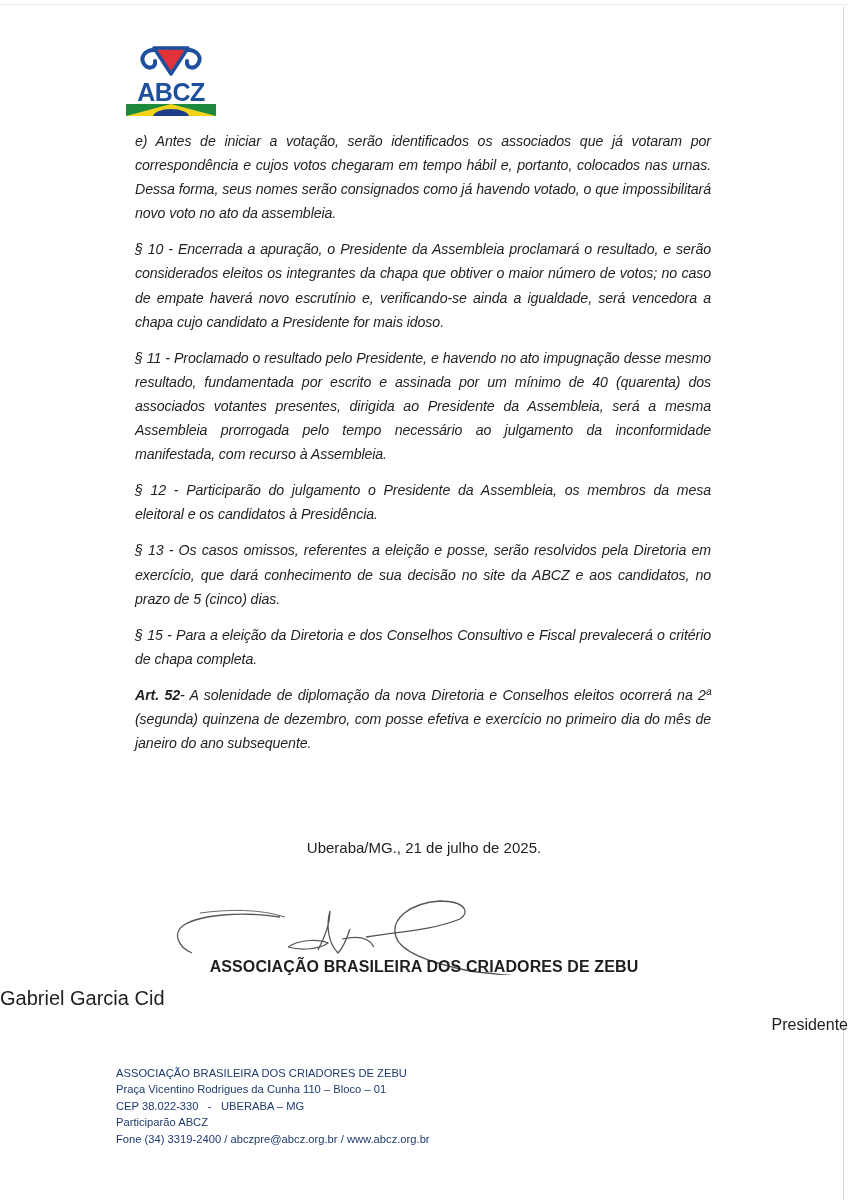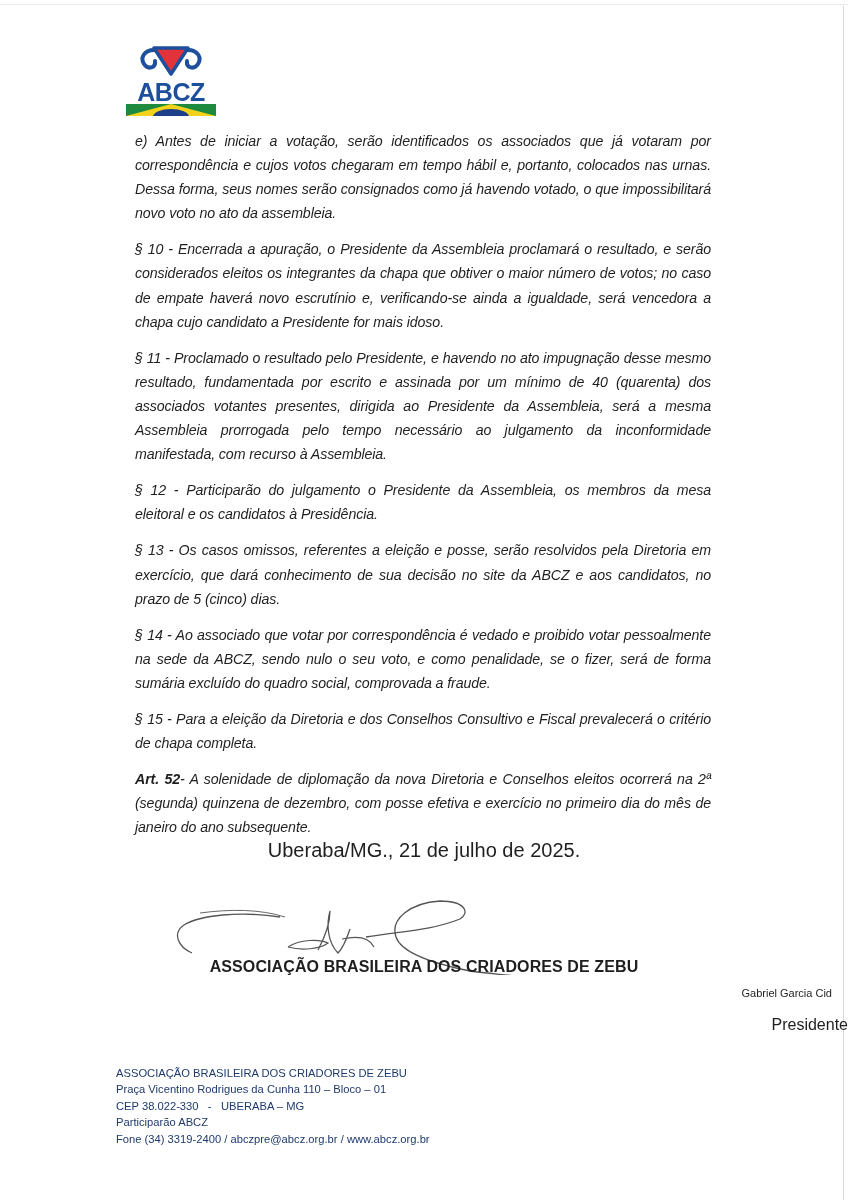--- a/index.html
+++ b/index.html
@@ -19,28 +19,28 @@
   .body-text {
     position: absolute; left: 123px; top: 117px; width: 600px;
     font-size: 14.2px; line-height: 24.1px; text-align: justify;
     font-family: "Liberation Sans", sans-serif;
     letter-spacing: -0.1px;
   }
   .para { margin: 12px; font-style: italic; }
   .bold { font-weight: bold; }
   .place-date {
     position: absolute; left: 0; width: 848px; top: 839px;
-    text-align: center; font-size: 20px;
+    text-align: center; font-size: 15px;
   }
   .signature-svg { position: absolute; left: 170px; top: 895px; width: 440px; height: 80px; }
   .org-name {
     position: absolute; left: 0; width: 848px; top: 958px; text-align: center;
     font-weight: bold; font-size: 16px; letter-spacing: 0.1px; padding-left: 0px;
   }
-  .signer-name { position: absolute; left: 0; width: 832px; top: 987px; text-align: right; font-size: 11px; }
+  .signer-name { position: absolute; left: 0; width: 729px; top: 987px; text-align: left; font-size: 20px; }
   .signer-role { position: absolute; left: 0; width: 848px; top: 1016px; text-align: right; font-size: 16px; }
   .footer {
     position: absolute; left: 116px; top: 1065px;
     font-family: "Liberation Sans", sans-serif; font-size: 11.2px; line-height: 16.4px;
     color: #1e3a6e;
   }
   .footer div { white-space: nowrap; }
 </style>
 </head>
 <body>
@@ -62,21 +62,20 @@
     <ellipse cx="47" cy="77" rx="18" ry="8" fill="#1d3f8a"></ellipse>
   </svg>
 </div>
 
 <div class="body-text">
   <p class="para"><span>e) Antes de iniciar a votação, serão identificados os associados que já votaram por correspondência e cujos votos chegaram em tempo hábil e, portanto, colocados nas urnas. Dessa forma, seus nomes serão consignados como já havendo votado, o que impossibilitará novo voto no ato da assembleia.</span></p>
   <p class="para"><span>§ 10 - Encerrada a apuração, o Presidente da Assembleia proclamará o resultado, e serão considerados eleitos os integrantes da chapa que obtiver o maior número de votos; no caso de empate haverá novo escrutínio e, verificando-se ainda a igualdade, será vencedora a chapa cujo candidato a Presidente for mais idoso.</span></p>
   <p class="para"><span>§ 11 - Proclamado o resultado pelo Presidente, e havendo no ato impugnação desse mesmo resultado, fundamentada por escrito e assinada por um mínimo de 40 (quarenta) dos associados votantes presentes, dirigida ao Presidente da Assembleia, será a mesma Assembleia prorrogada pelo tempo necessário ao julgamento da inconformidade manifestada, com recurso à Assembleia.</span></p>
   <p class="para"><span>§ 12 - Participarão do julgamento o Presidente da Assembleia, os membros da mesa eleitoral e os candidatos à Presidência.</span></p>
   <p class="para"><span>§ 13 - Os casos omissos, referentes a eleição e posse, serão resolvidos pela Diretoria em exercício, que dará conhecimento de sua decisão no site da ABCZ e aos candidatos, no prazo de 5 (cinco) dias.</span></p>
-  <p class="para"><span>§ 14 - Ao associado que votar por correspondência é vedado e proibido votar pessoalmente na sede da ABCZ, sendo nulo o seu voto, e como penalidade, se o fizer, será de forma sumária excluído do quadro social, comprovada a fraude.</span></p>
   <p class="para"><span>§ 15 - Para a eleição da Diretoria e dos Conselhos Consultivo e Fiscal prevalecerá o critério de chapa completa.</span></p>
   <p class="para"><span class="bold">Art. 52</span><span>- A solenidade de diplomação da nova Diretoria e Conselhos eleitos ocorrerá na 2ª (segunda) quinzena de dezembro, com posse efetiva e exercício no primeiro dia do mês de janeiro do ano subsequente.</span></p>
 </div>
 
 <div class="place-date">Uberaba/MG., 21 de julho de 2025.</div>
 
 <svg class="signature-svg" viewBox="0 0 440 80">
   <path d="M110 22 C70 16 30 20 14 30 C2 38 8 52 22 58" fill="none" stroke="#555" stroke-width="1.3"></path>
   <path d="M30 18 C60 14 90 14 115 22" fill="none" stroke="#666" stroke-width="1"></path>
   <path d="M118 52 C130 44 150 44 158 48 C150 54 132 56 118 52" fill="none" stroke="#555" stroke-width="1.2"></path>

